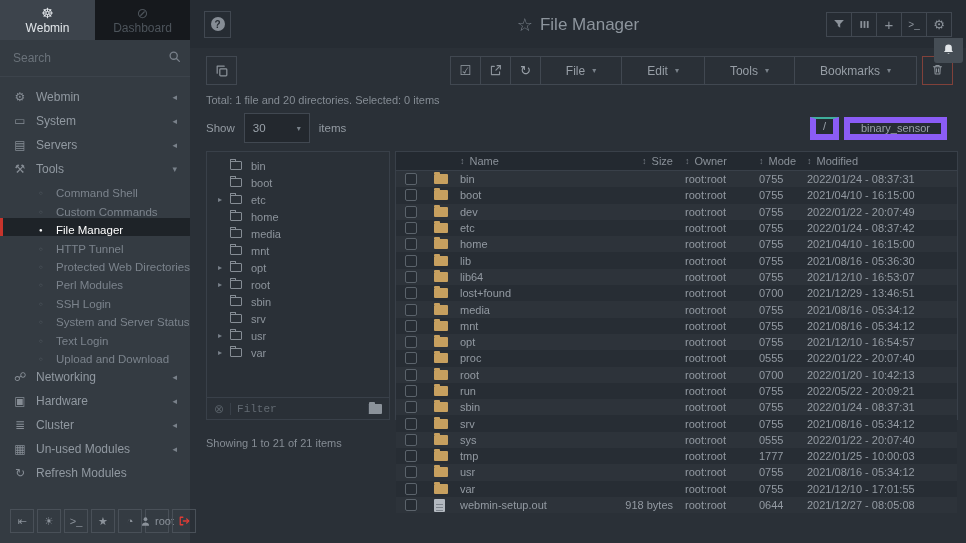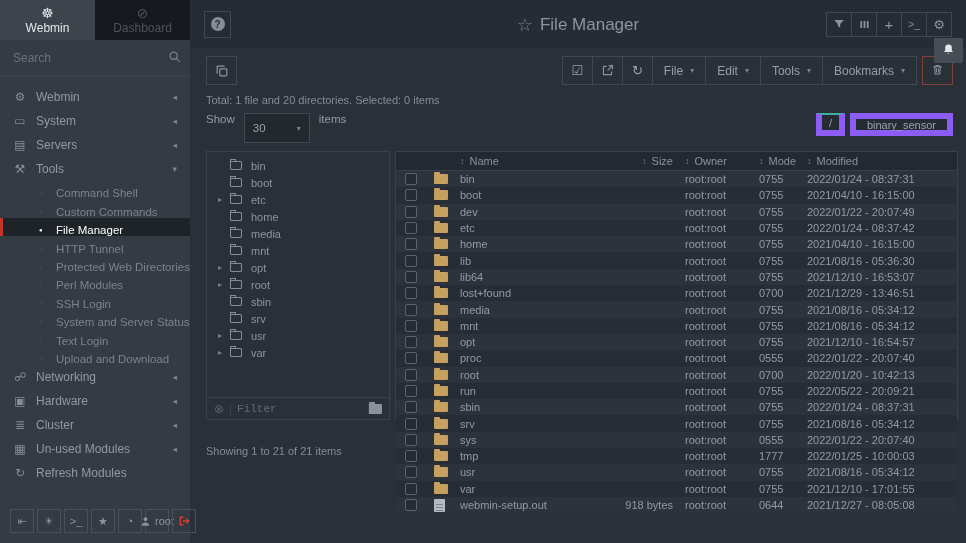--- a/index.html
+++ b/index.html
@@ -60,40 +60,40 @@
   .bell-tab { position:absolute; top:38px; right:3px; width:29px; height:25px;
     background:#454d55; border-radius:0 0 3px 3px; display:flex; align-items:center;
     justify-content:center; z-index:6; cursor:pointer; }
   
   .toolbar { display:flex; align-items:center; padding:8px 13px 0 16px; }
   .copy-btn { width:31px; height:29px; border:1px solid #414851; background:transparent;
     display:flex; align-items:center; justify-content:center; color:#8b929a; cursor:pointer; }
   .tgroup { margin-left:auto; display:flex; }
   .gbtn { height:29px; border:1px solid #414851; margin-left:-1px; background:transparent;
     color:#979ea6; font-size:12px; display:flex; align-items:center; gap:7px;
-    padding:0 11px; cursor:pointer; font-family:inherit; }
+    padding:0 25px; cursor:pointer; font-family:inherit; }
   .gbtn.icon-only { width:31px; padding:0; justify-content:center; }
   .caret { font-size:8px; color:#79818a; }
   .trash-btn { margin-left:5px; width:31px; height:29px; border:1px solid #81413a;
     background:transparent; display:flex; align-items:center; justify-content:center; cursor:pointer; }
   .total-line { padding:9px 16px 0; font-size:11px; color:#858c94; }
-  .show-row { display:flex; align-items:flex-start; padding:7px 13px 6px 16px;
+  .show-row { display:flex; align-items:center; padding:7px 19px 6px 16px;
     font-size:11.5px; color:#949ba3; }
   .show-select { margin:0 9px; width:66px; height:30px; border:1px solid #414851;
     background:#23282e; display:flex; align-items:center; padding:0 8px; color:#9aa2aa;
     font-size:11.5px; cursor:pointer; }
   .show-select .caret { margin-left:auto; }
   .path-group { margin-left:auto; display:flex; }
   .path-btn { height:23px; border:6px solid #8b5cf6; background:#262c33; color:#9aa2aa;
     font-size:11px; display:flex; align-items:center; padding:0 11px; cursor:pointer;
     font-family:inherit; }
   .path-btn.root { width:29px; justify-content:center; padding:0; border-top:2px solid #3fae9c; }
   .path-btn.current { margin-left:5px; }
   
-  .panels { display:flex; margin:2px 8px 16px 16px; gap:5px; height:269px; }
+  .panels { display:flex; margin:2px 8px 8px 16px; gap:5px; height:269px; }
   .tree-panel { width:184px; border:1px solid #394049; position:relative; padding-top:5px; }
   .tree-item { display:flex; align-items:center; height:17px; font-size:11px;
     color:#8d949c; padding-left:11px; cursor:pointer; }
   .tree-arrow { width:10px; font-size:8px; color:#79818a; visibility:hidden; }
   .tree-item.expandable .tree-arrow { visibility:visible; }
   .tfolder { width:12px; height:9px; border:1px solid #868d95; border-radius:1px;
     position:relative; margin:0 9px 0 2px; flex:0 0 12px; }
   .tfolder::before { content:""; position:absolute; top:-3px; left:-1px; width:4px;
     height:2px; border:1px solid #868d95; border-bottom:0; border-radius:1px 1px 0 0; }
   .filter-bar { position:absolute; left:-1px; right:-1px; bottom:-1px; height:23px;

